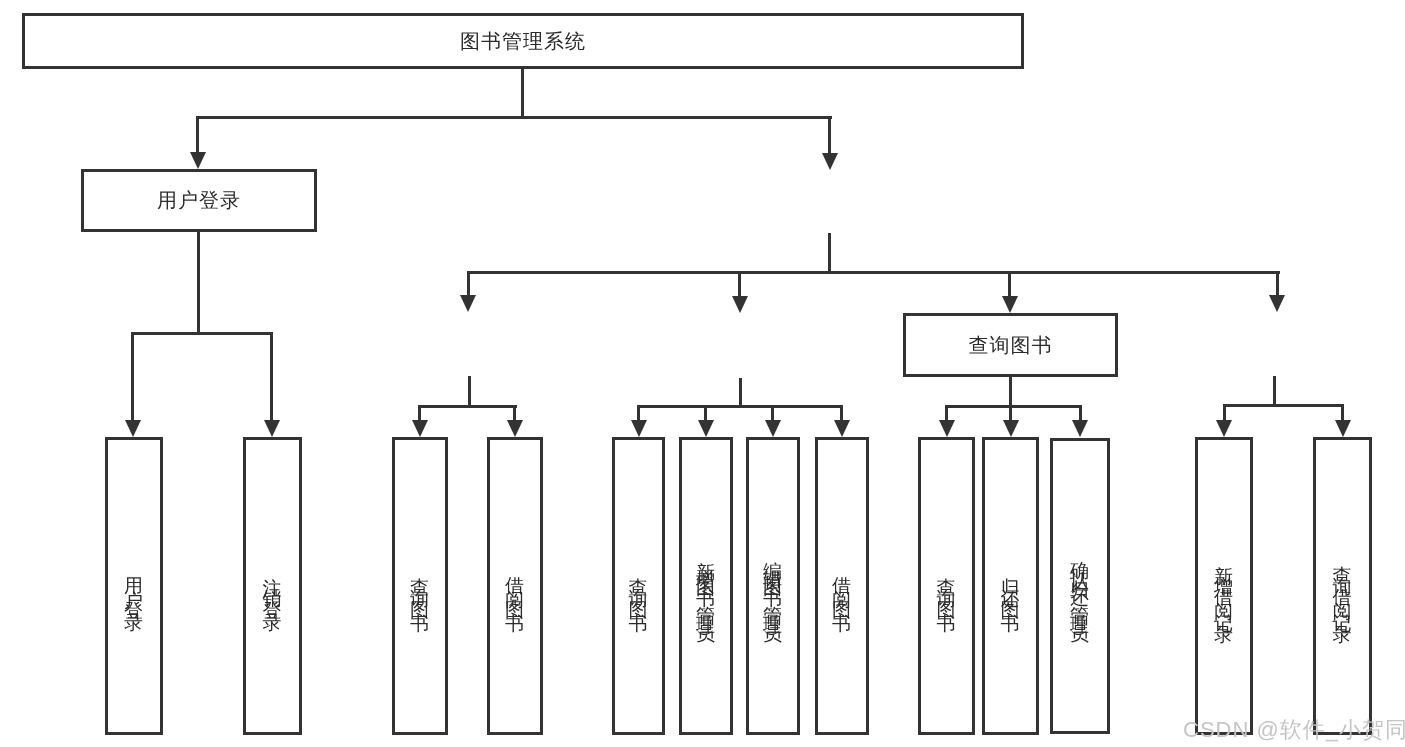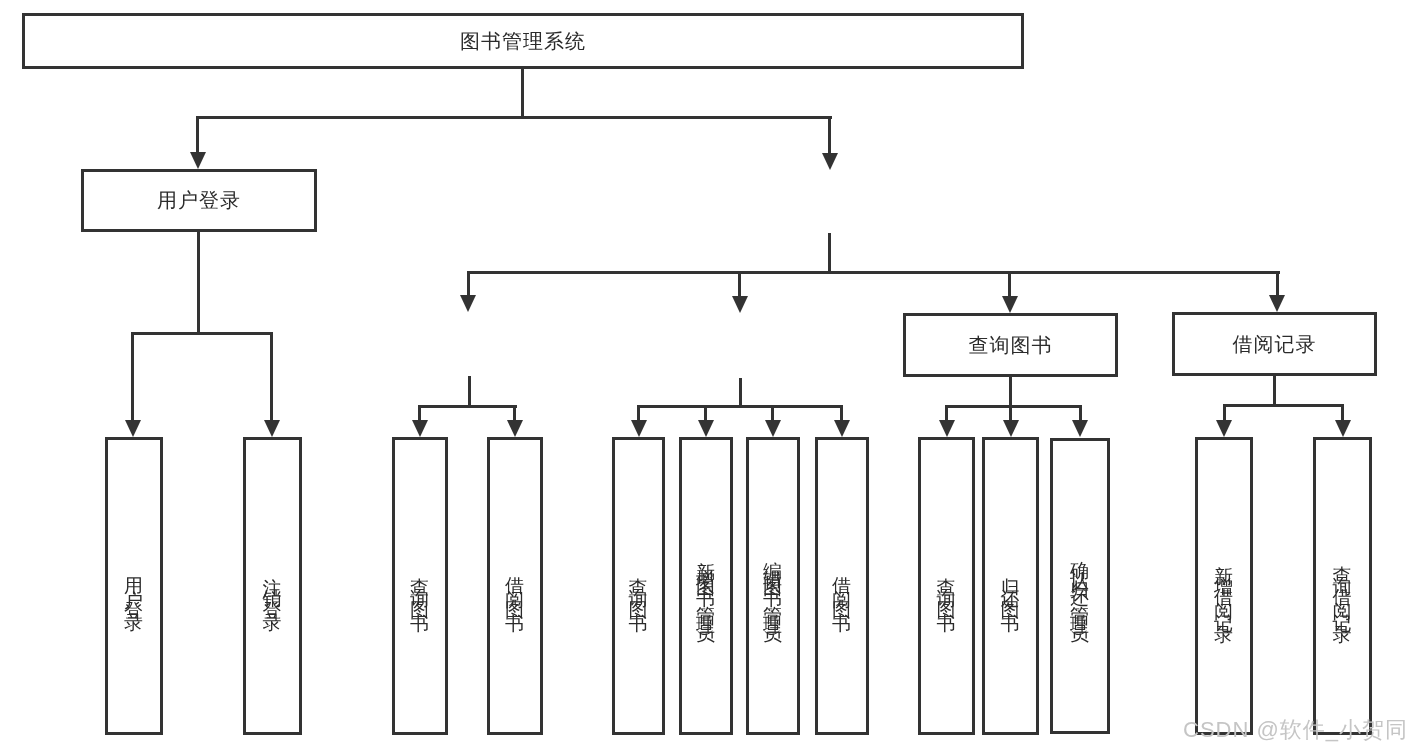--- a/index.html
+++ b/index.html
@@ -80,23 +80,20 @@
   <div class="line" style="left:738px;top:273px;width:3px;height:25px;"></div>
   <div class="arr" style="left:732px;top:296px;"></div>
   <div class="line" style="left:1008px;top:273px;width:3px;height:25px;"></div>
   <div class="arr" style="left:1002px;top:296px;"></div>
   <div class="line" style="left:1276px;top:273px;width:3px;height:24px;"></div>
   <div class="arr" style="left:1269px;top:295px;"></div>
 
   <div class="box" style="left:903px;top:313px;width:215px;height:64px;">
     <span>查询图书</span>
   </div>
-  <div class="box" style="left:1172px;top:312px;width:205px;height:64px;">
-    <span>借阅记录</span>
-  </div>
 
   <div class="line" style="left:468px;top:376px;width:3px;height:31px;"></div>
   <div class="line" style="left:418px;top:405px;width:99px;height:3px;"></div>
   <div class="line" style="left:418px;top:407px;width:3px;height:15px;"></div>
   <div class="arr" style="left:412px;top:420px;"></div>
   <div class="line" style="left:513px;top:407px;width:3px;height:15px;"></div>
   <div class="arr" style="left:507px;top:420px;"></div>
 
   <div class="line" style="left:739px;top:378px;width:3px;height:29px;"></div>
   <div class="line" style="left:637px;top:405px;width:206px;height:3px;"></div>

